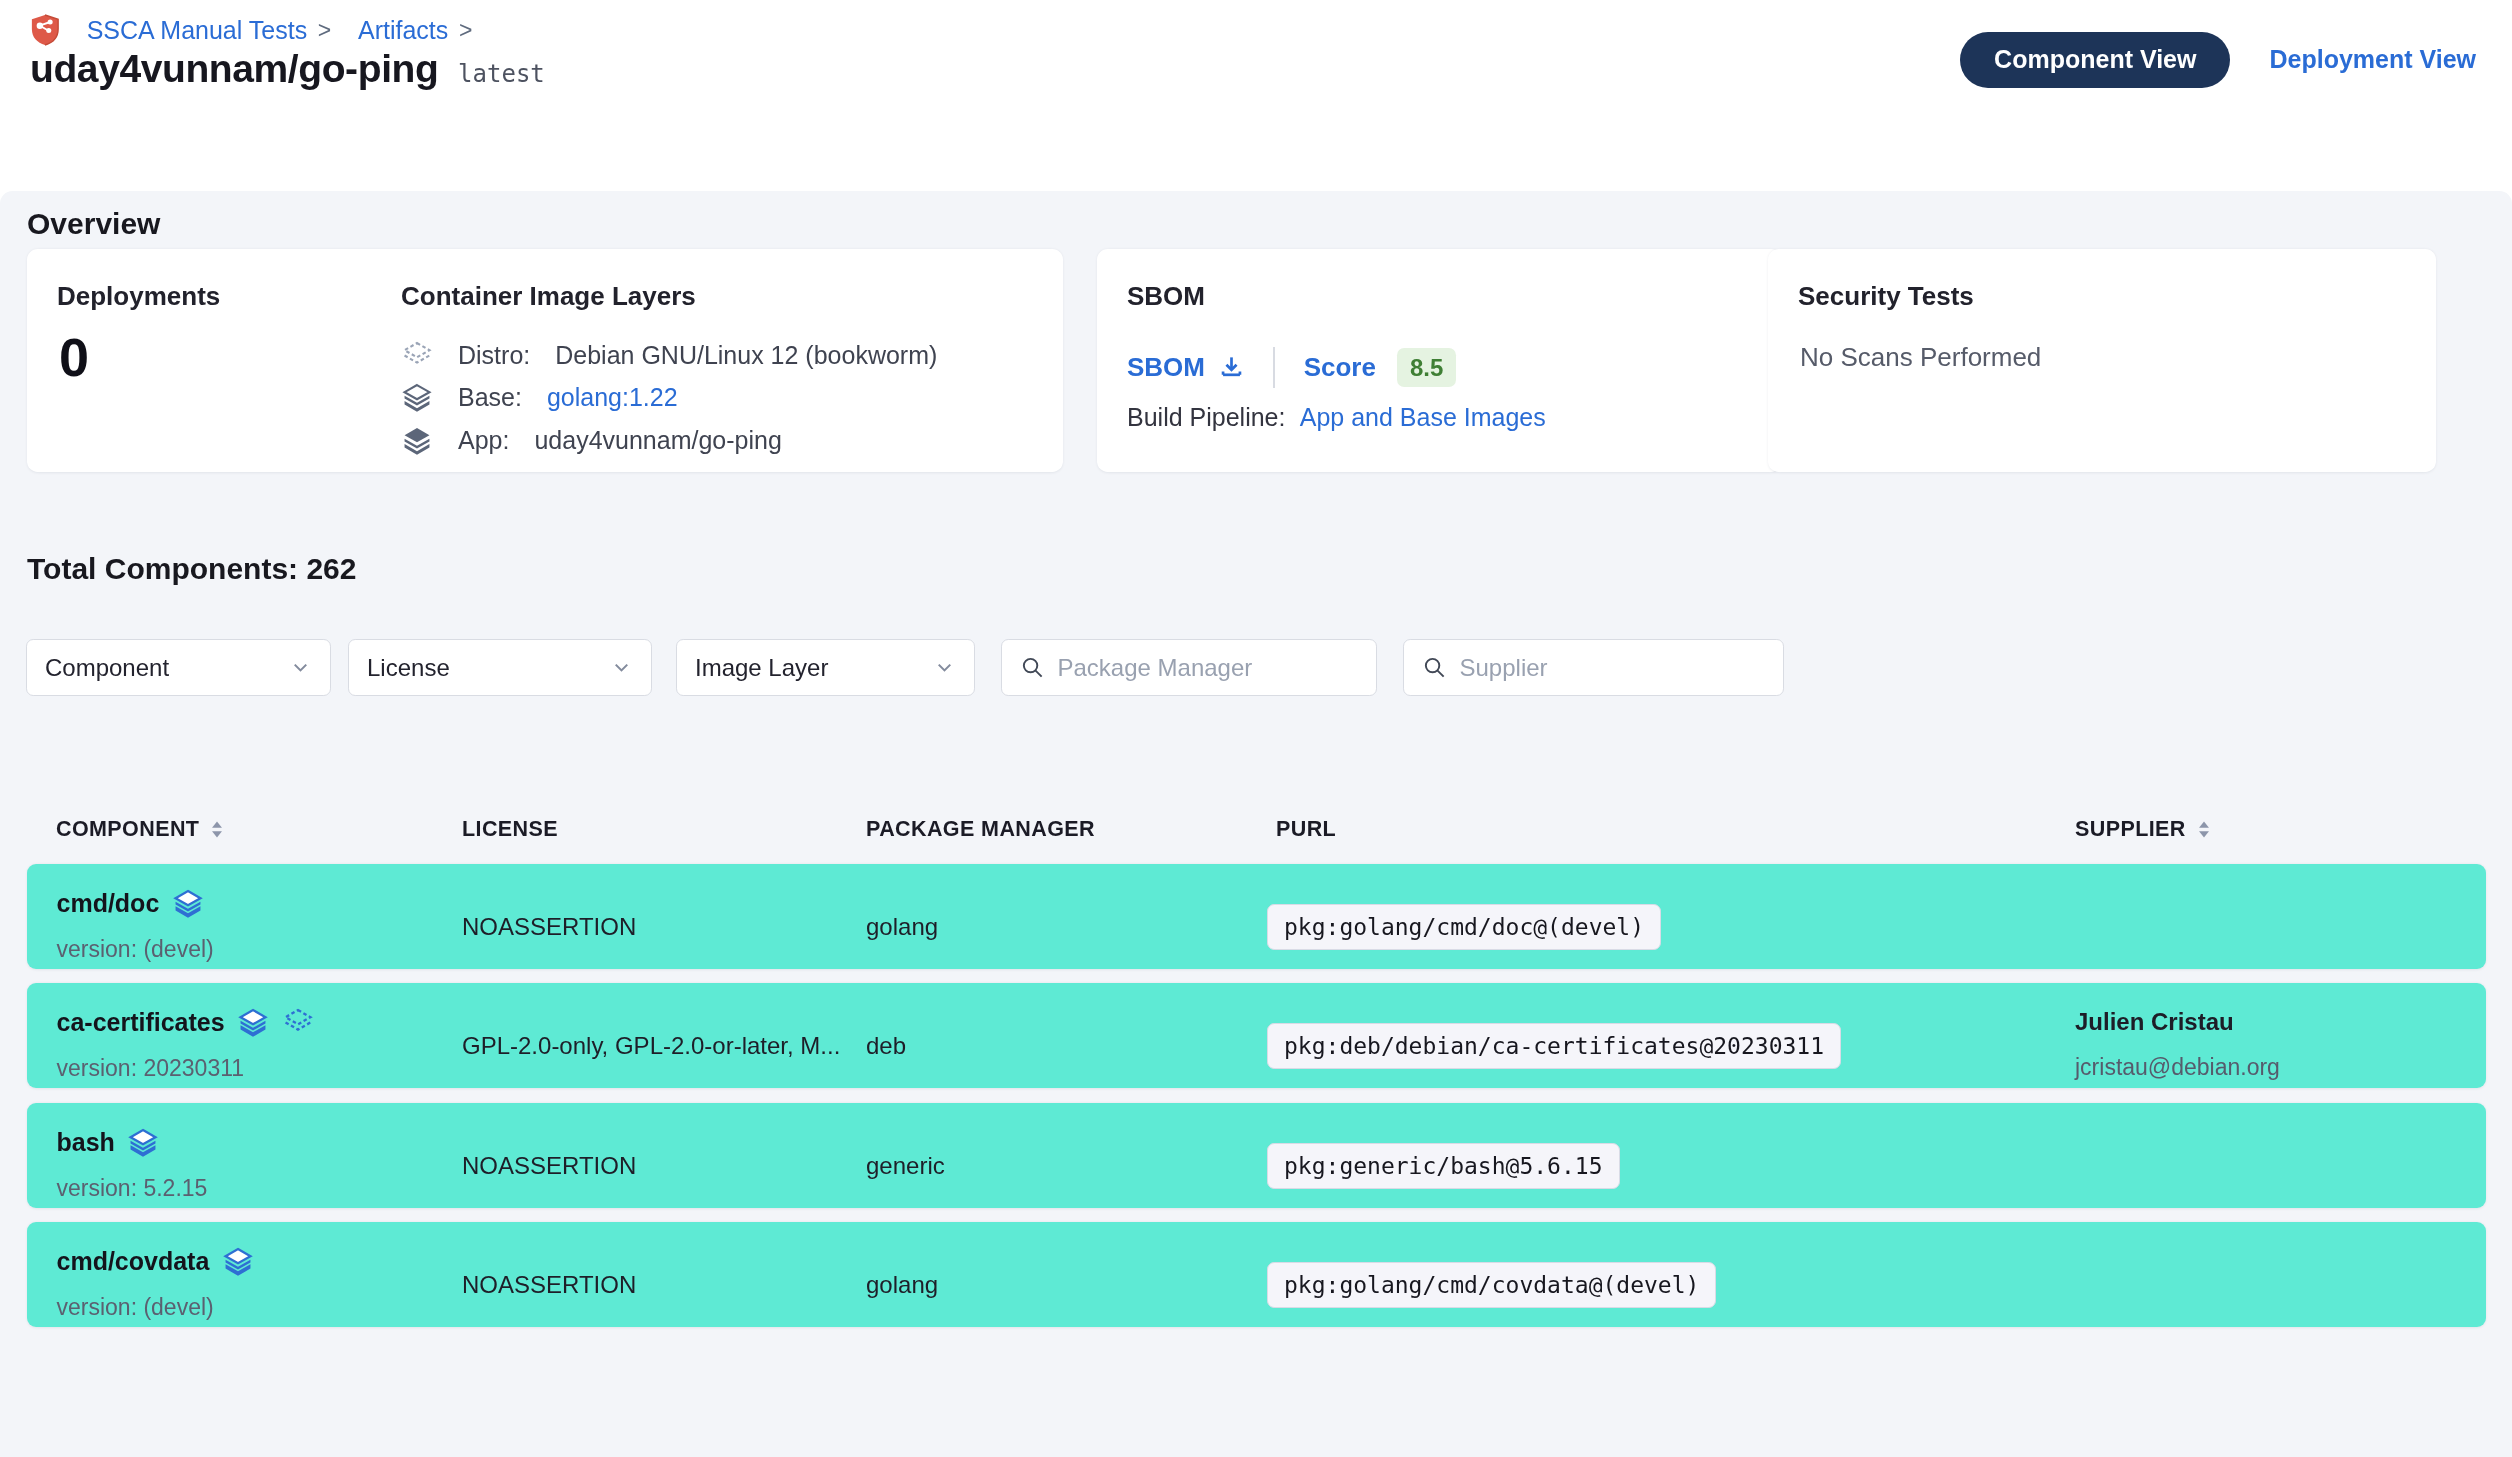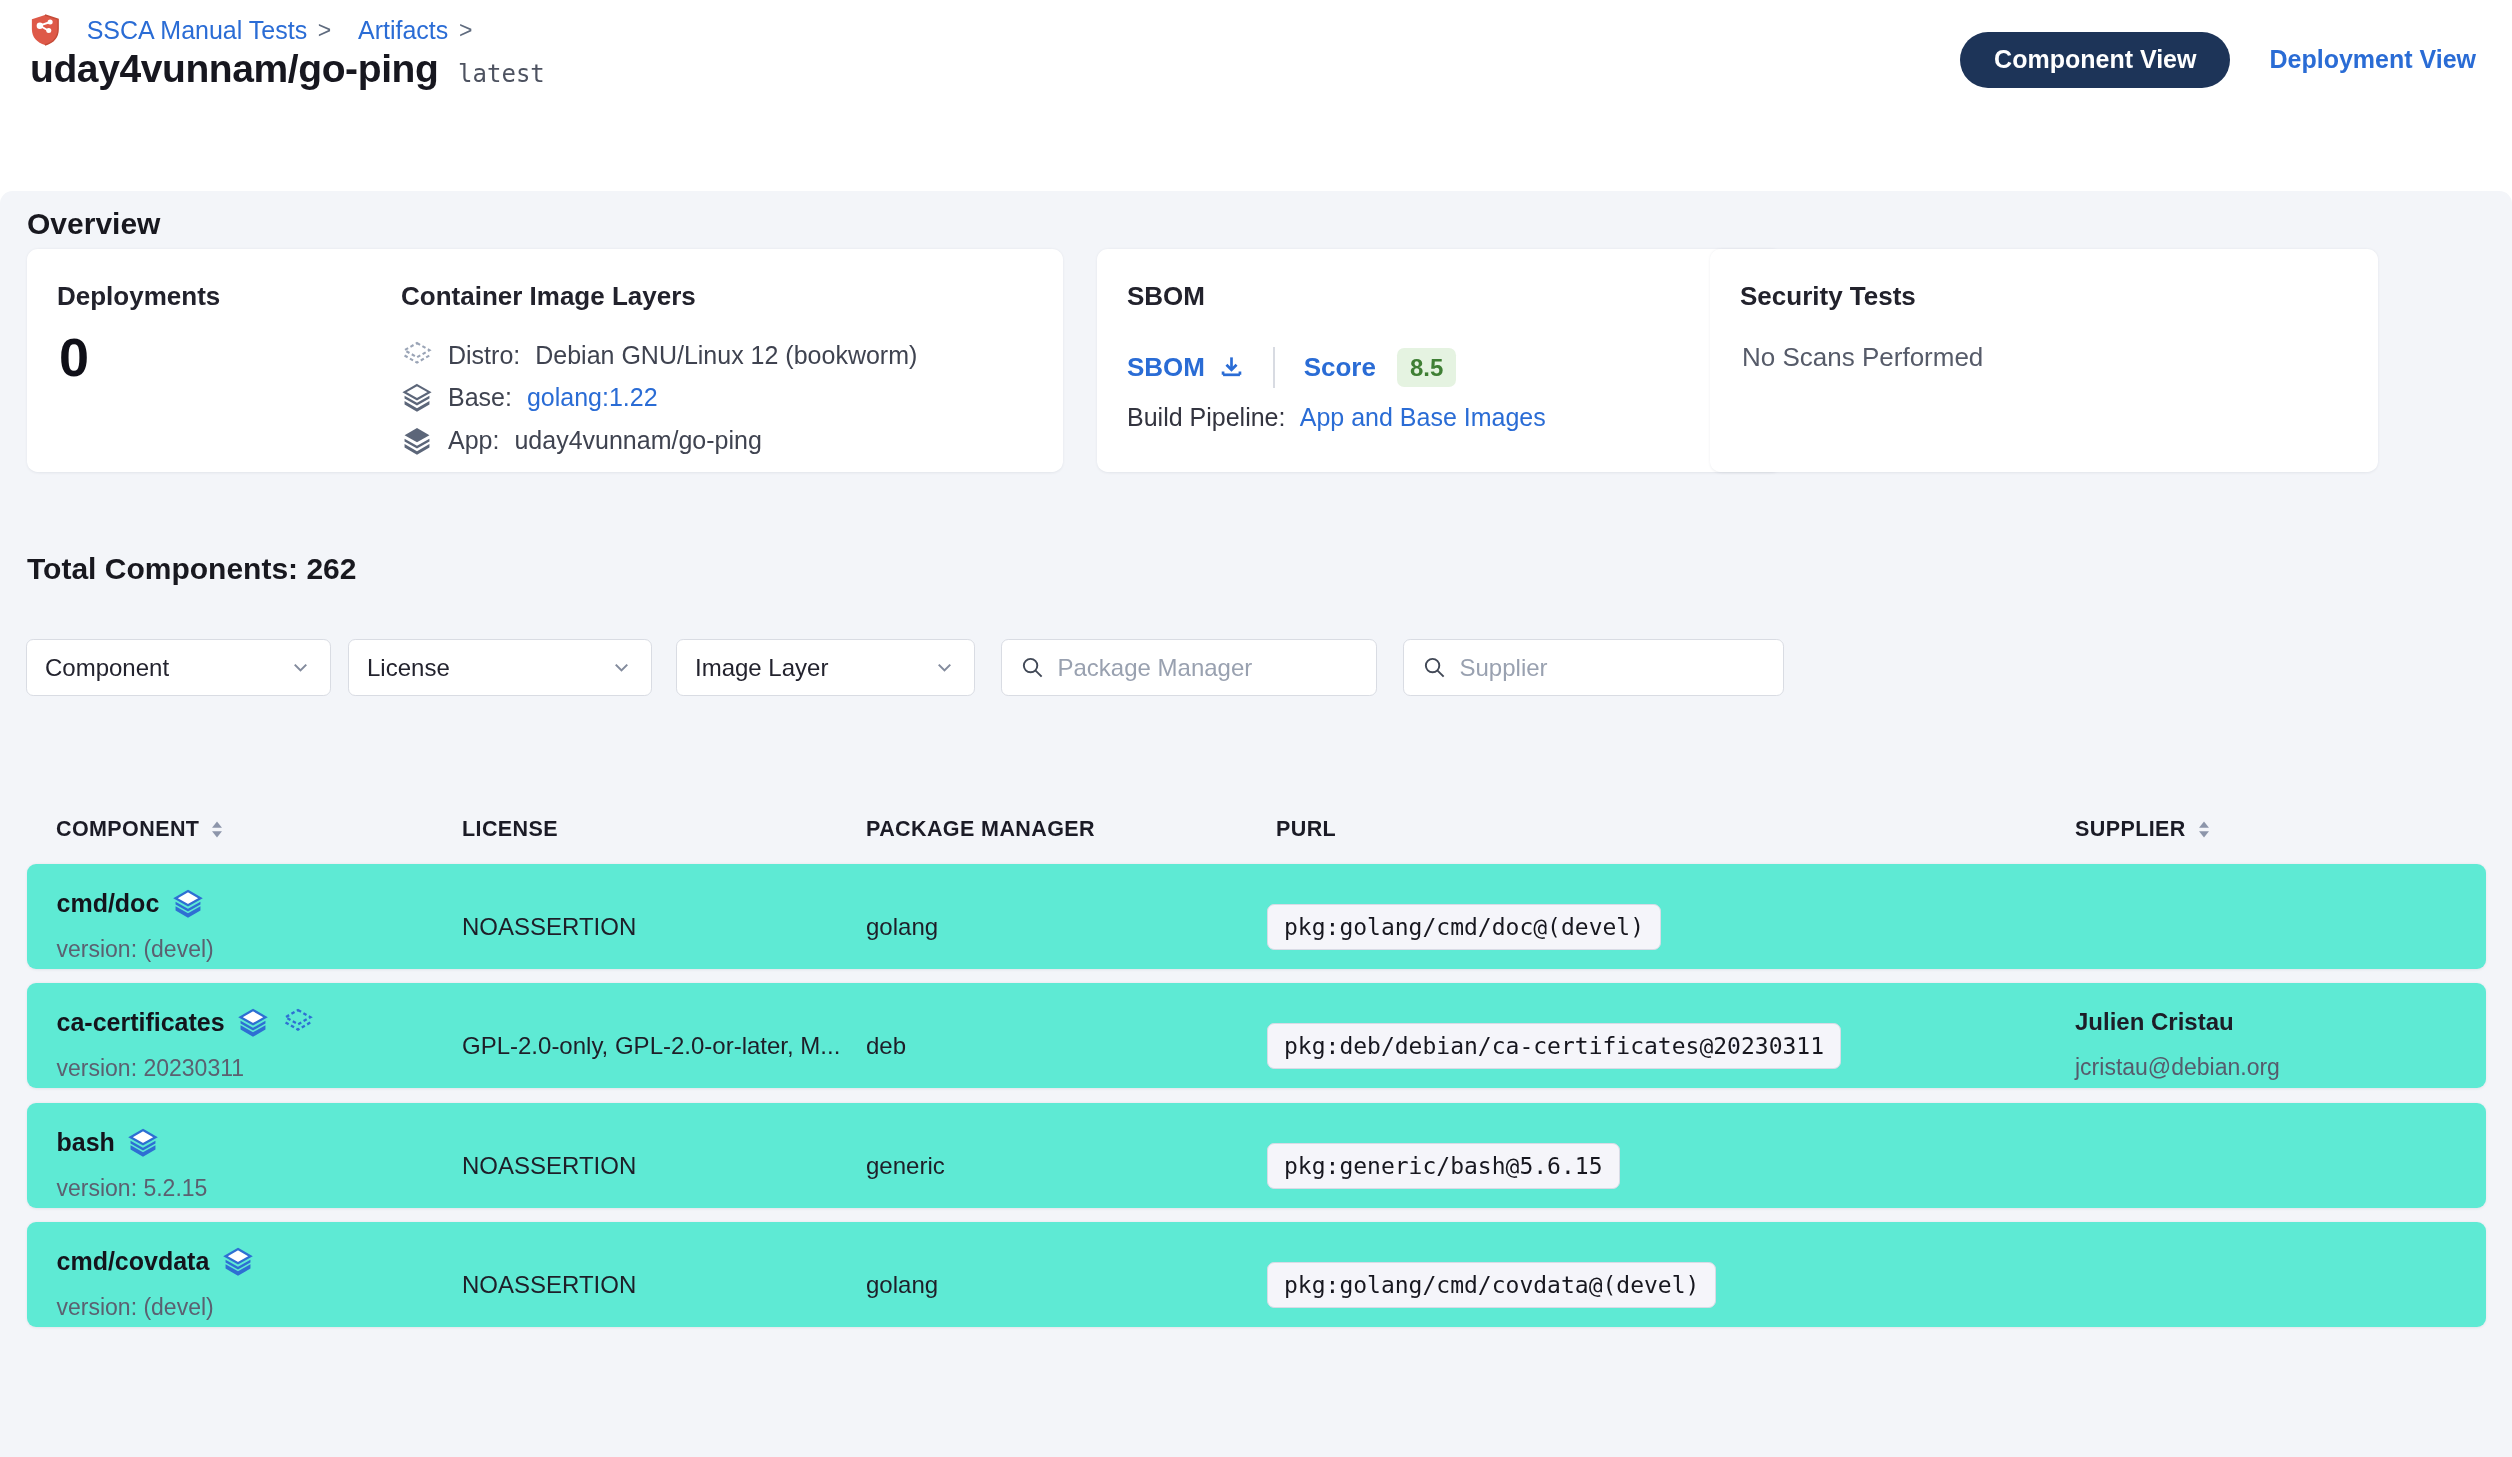--- a/index.html
+++ b/index.html
@@ -20,26 +20,26 @@
 
   
   .content { position:absolute; top:191px; left:0; width:2512px; height:1267px; background:#f3f5f9; border-radius:12.5px 12.5px 0 0; overflow:hidden; }
   .section-heading { position:absolute; left:27px; font-size:30px; font-weight:bold; color:#18181f; }
   #overview-heading { top:16px; }
   #total-heading { top:361px; }
 
   .card { position:absolute; top:58px; height:223px; background:#ffffff; border-radius:10.7px; box-shadow:0 0.9px 2.7px rgba(20,30,60,0.07); }
   #card-overview { left:27px; width:1036px; }
   #card-sbom { left:1097px; width:685px;text-align:right; }
-  #card-security { left:1710px; width:668px; }
+  #card-security { left:1768px; width:668px; }
   .card-title { position:absolute; top:32px; left:30px; font-size:26px; font-weight:bold; color:#22222c; }
   #card-overview .col-right-title { left:374px; }
   .zero-value { position:absolute; top:77px; left:32px; font-size:54px; font-weight:bold; color:#101018; }
   .layers-list { position:absolute; top:91px; left:374px; display:flex; flex-direction:column; gap:12.5px; }
-  .layer-row { display:flex; align-items:center; gap:15px; font-size:25px; color:#3f4350; height:30px; }
+  .layer-row { display:flex; align-items:center; gap:25px; font-size:25px; color:#3f4350; height:30px; }
   .layer-row .icon { display:flex; align-items:center; }
   .layer-link { color:#2a6cd5; cursor:pointer; }
 
   .sbom-row1 { position:absolute; top:98px; left:30px; display:flex; align-items:center; gap:21.5px; }
   .sbom-link { display:flex; align-items:center; gap:12.5px; color:#2a6cd5; font-size:26px; font-weight:bold; cursor:pointer; }
   .vdivider { width:1.8px; height:41px; background:#d8dbe2; margin:0 7.2px; }
   .score-label { color:#2a6cd5; font-size:26px; font-weight:600; }
   .score-badge { background:#e5f3e1; color:#3f7f34; font-size:24px; font-weight:bold; padding:5.4px 12.5px; border-radius:7.2px; }
   .sbom-row2 { position:absolute; top:154px; left:30px; display:flex; align-items:center; gap:14.3px; font-size:25px; color:#33343f; }
   .pipeline-link { color:#2a6cd5; cursor:pointer; }

